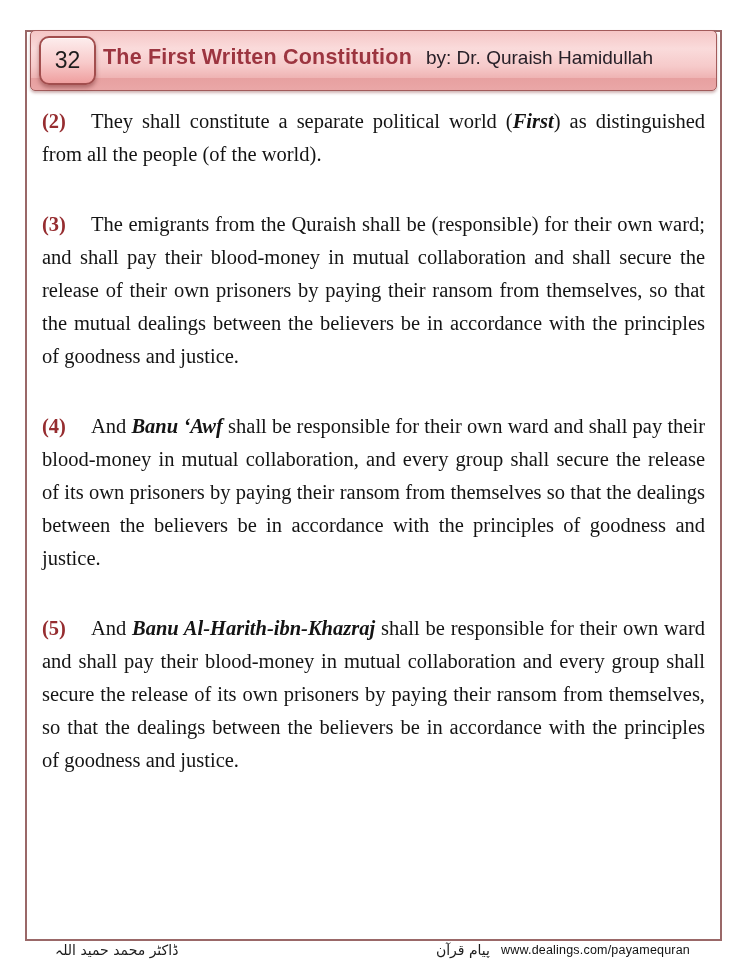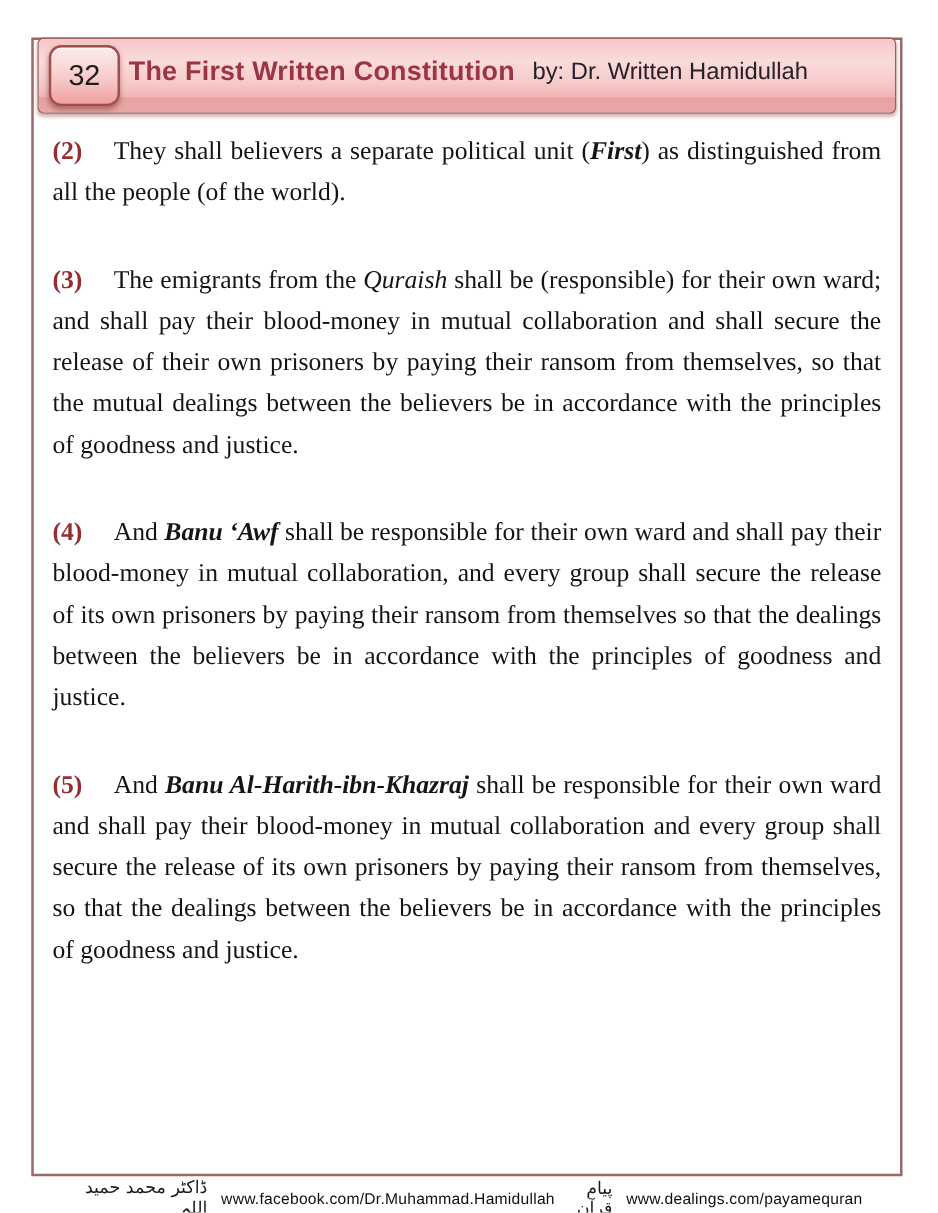--- a/index.html
+++ b/index.html
@@ -91,21 +91,21 @@
     color:#141414;
     text-align:justify;
   }
   .para:last-child { margin-bottom:0; }
   .pnum {
     font-weight:bold;
     color:#962d30;
     margin-right:25px;
   }
   .bi { font-weight:bold; font-style:italic; }
-  .it { font-style:italic; }
+  .it { }
 
   
   .footer {
     position:absolute;
     left:0; top:942px;
     width:750px;
     box-sizing:border-box;
     padding:0 60px 0 55px;
     display:flex;
     justify-content:space-between;
@@ -133,40 +133,39 @@
 <body>
 
 <div class="page-box">
 
   <div class="header-bar">
     <div class="badge">
         <span>32</span>
       </div>
     <div class="title-row">
         <span class="doc-title">The First Written Constitution</span>
-        <span class="byline">by: Dr. Written Hamidullah</span>
+        <span class="byline">by: Dr. Quraish Hamidullah</span>
       </div>
   </div>
 
   <div class="content">
 
-    <p class="para"><span class="pnum">(2)</span><span>They shall believers a separate political unit (</span><span class="bi">First</span><span>) as distinguished from all the people (of the world).</span></p>
+    <p class="para"><span class="pnum">(2)</span><span>They shall constitute a separate political world (</span><span class="bi">First</span><span>) as distinguished from all the people (of the world).</span></p>
 
     <p class="para"><span class="pnum">(3)</span><span>The emigrants from the </span><span class="it">Quraish</span><span> shall be (responsible) for their own ward; and shall pay their blood-money in mutual collaboration and shall secure the release of their own prisoners by paying their ransom from themselves, so that the mutual dealings between the believers be in accordance with the principles of goodness and justice.</span></p>
 
     <p class="para"><span class="pnum">(4)</span><span>And </span><span class="bi">Banu ‘Awf</span><span> shall be responsible for their own ward and shall pay their blood-money in mutual collaboration, and every group shall secure the release of its own prisoners by paying their ransom from themselves so that the dealings between the believers be in accordance with the principles of goodness and justice.</span></p>
 
     <p class="para"><span class="pnum">(5)</span><span>And </span><span class="bi">Banu Al-Harith-ibn-Khazraj</span><span> shall be responsible for their own ward and shall pay their blood-money in mutual collaboration and every group shall secure the release of its own prisoners by paying their ransom from themselves, so that the dealings between the believers be in accordance with the principles of goodness and justice.</span></p>
 
   </div>
 
 </div>
 
 <div class="footer">
   <div class="footer-group">
     <span class="calligraphy">ڈاکٹر محمد حمید اللہ</span>
-    <span class="fb-url">www.facebook.com/Dr.Muhammad.Hamidullah</span>
   </div>
   <div class="footer-group">
     <span class="calligraphy">پیام قرآن</span>
     <span class="fb-url">www.dealings.com/payamequran</span>
   </div>
 </div>
 
 </body></html>

